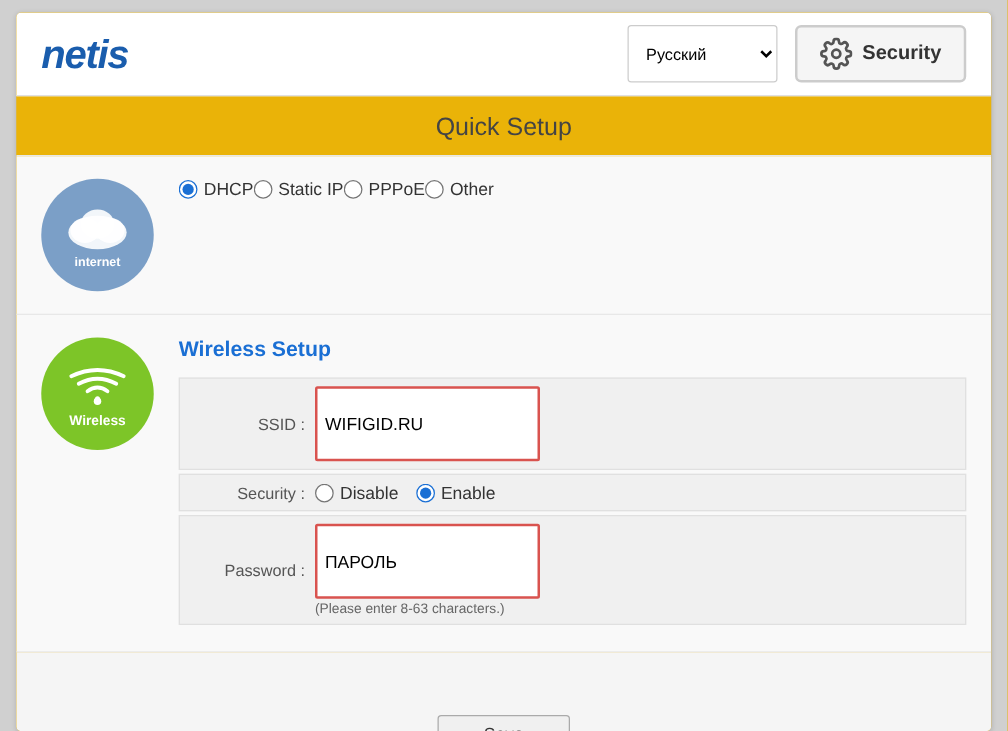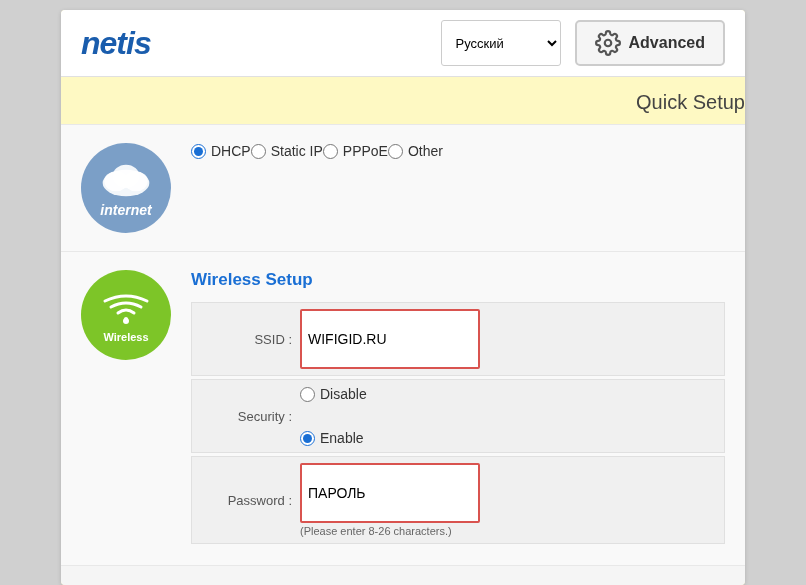--- a/index.html
+++ b/index.html
@@ -7,22 +7,22 @@
       font-family: Arial, sans-serif;
       background: #d0d0d0;
       width: 806px;
       height: 585px;
       display: flex;
       flex-direction: column;
       align-items: center;
       justify-content: flex-start;
     }
     .main-container {
-      width: 684px;
-      background: #fef9c3;
+      width: 780px;
+      background: #eab308;
       margin-top: 10px;
       border-radius: 4px;
       box-shadow: 0 1px 4px rgba(0,0,0,0.15);
       overflow: hidden;
     }
     
     .header {
       display: flex;
       align-items: center;
       justify-content: space-between;
@@ -62,21 +62,21 @@
       font-weight: bold;
       color: #333;
       cursor: pointer;
     }
     .gear-icon-svg {
       width: 26px;
       height: 26px;
     }
     
     .page-title-bar {
-      text-align: right;
+      text-align: center;
       padding: 14px 0 10px 0;
       font-size: 20px;
       color: #444;
       font-weight: normal;
       border-bottom: 1px solid #e8e8e8;
     }
     
     .section {
       display: flex;
       flex-direction: row;
@@ -155,22 +155,21 @@
       border: 2px solid #d9534f;
       padding: 20px 6px;
       font-size: 14px;
       width: 180px;
       border-radius: 2px;
       outline: none;
     }
     .form-radio-group {
       display: flex;
       align-items: flex-start;
-      gap: 28px;
-      flex-direction: column;
+      gap: 14px;
     }
     .form-hint {
       font-size: 11px;
       color: #666;
       margin-top: 2px;
     }
     .password-col {
       display: flex;
       flex-direction: column;
     }
@@ -186,25 +185,24 @@
       background: #f0f0f0;
       border: 1px solid #aaa;
       border-radius: 3px;
       font-size: 14px;
       color: #333;
       cursor: pointer;
       margin-top: 36px;
     }
     
     .cloud-label {
-      font-size: 14px;
+      font-size: 10px;
       color: #fff;
       margin-top: 4px;
       font-weight: bold;
-      font-style: italic;
     }
     .icon-inner {
       display: flex;
       flex-direction: column;
       align-items: center;
     }
     
     .wifi-label {
       font-size: 11px;
       color: #fff;
@@ -223,21 +221,21 @@
       <select class="lang-select">
         <option>Русский</option>
         <option>English</option>
         <option>中文</option>
       </select>
       <button class="advanced-btn">
         <svg class="gear-icon-svg" viewBox="0 0 24 24" fill="none" stroke="#555" stroke-width="2">
           <circle cx="12" cy="12" r="3"></circle>
           <path d="M19.4 15a1.65 1.65 0 0 0 .33 1.82l.06.06a2 2 0 0 1-2.83 2.83l-.06-.06a1.65 1.65 0 0 0-1.82-.33 1.65 1.65 0 0 0-1 1.51V21a2 2 0 0 1-4 0v-.09A1.65 1.65 0 0 0 9 19.4a1.65 1.65 0 0 0-1.82.33l-.06.06a2 2 0 0 1-2.83-2.83l.06-.06A1.65 1.65 0 0 0 4.68 15a1.65 1.65 0 0 0-1.51-1H3a2 2 0 0 1 0-4h.09A1.65 1.65 0 0 0 4.6 9a1.65 1.65 0 0 0-.33-1.82l-.06-.06a2 2 0 0 1 2.83-2.83l.06.06A1.65 1.65 0 0 0 9 4.68a1.65 1.65 0 0 0 1-1.51V3a2 2 0 0 1 4 0v.09a1.65 1.65 0 0 0 1 1.51 1.65 1.65 0 0 0 1.82-.33l.06-.06a2 2 0 0 1 2.83 2.83l-.06.06A1.65 1.65 0 0 0 19.4 9a1.65 1.65 0 0 0 1.51 1H21a2 2 0 0 1 0 4h-.09a1.65 1.65 0 0 0-1.51 1z"></path>
         </svg>
-        <span>Advanced</span>
+        <span>Security</span>
       </button>
     </div>
   </div>
 
   <div class="page-title-bar">Quick Setup</div>
 
   <div class="section">
     <div class="section-icon internet-icon">
       <div class="icon-inner">
         <svg width="50" height="40" viewBox="0 0 60 48">
@@ -304,21 +302,21 @@
               <input type="radio" name="security" value="enable" checked="" style="">
               <span>Enable</span>
             </label>
           </div>
         </div>
 
         <div class="form-row">
           <span class="form-label">Password :</span>
           <div class="password-col">
             <input class="form-input" type="text" value="ПАРОЛЬ" style="">
-            <span class="form-hint">(Please enter 8-26 characters.)</span>
+            <span class="form-hint">(Please enter 8-63 characters.)</span>
           </div>
         </div>
       </div>
     </div>
   </div>
 
   <div class="footer">
     <button class="save-btn">Save</button>
   </div>
 </div>

